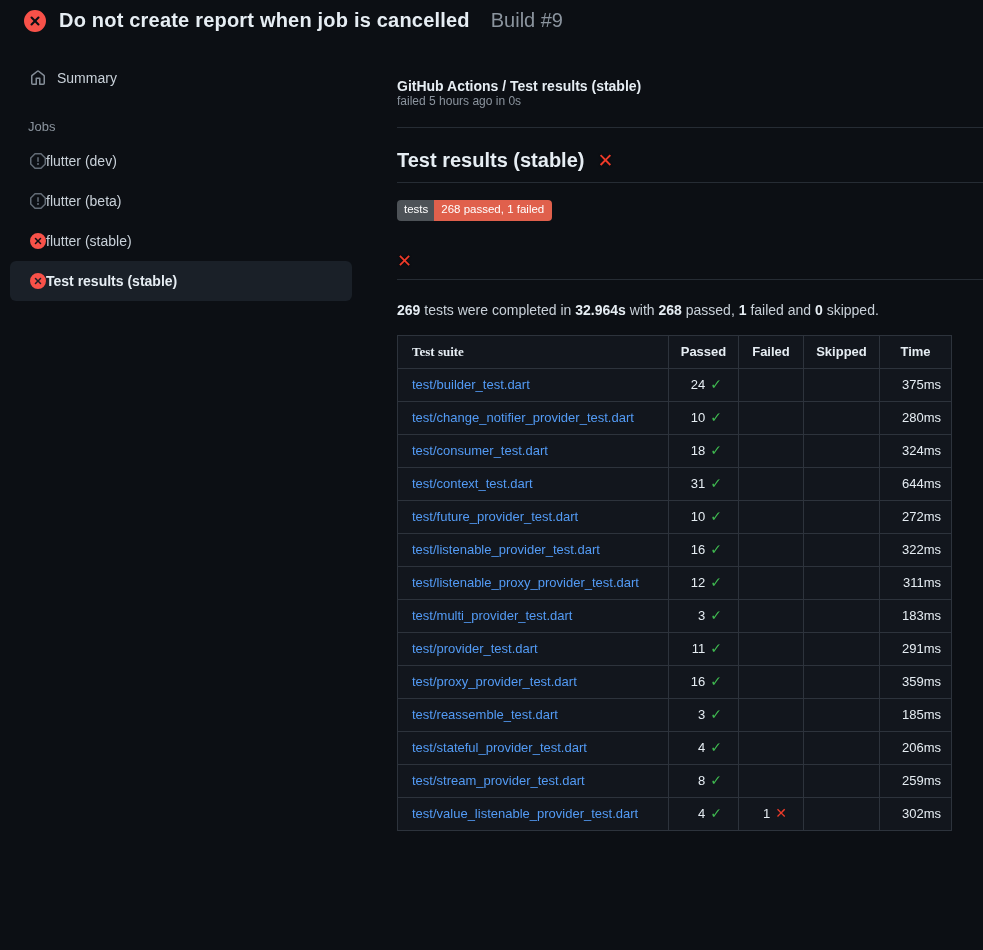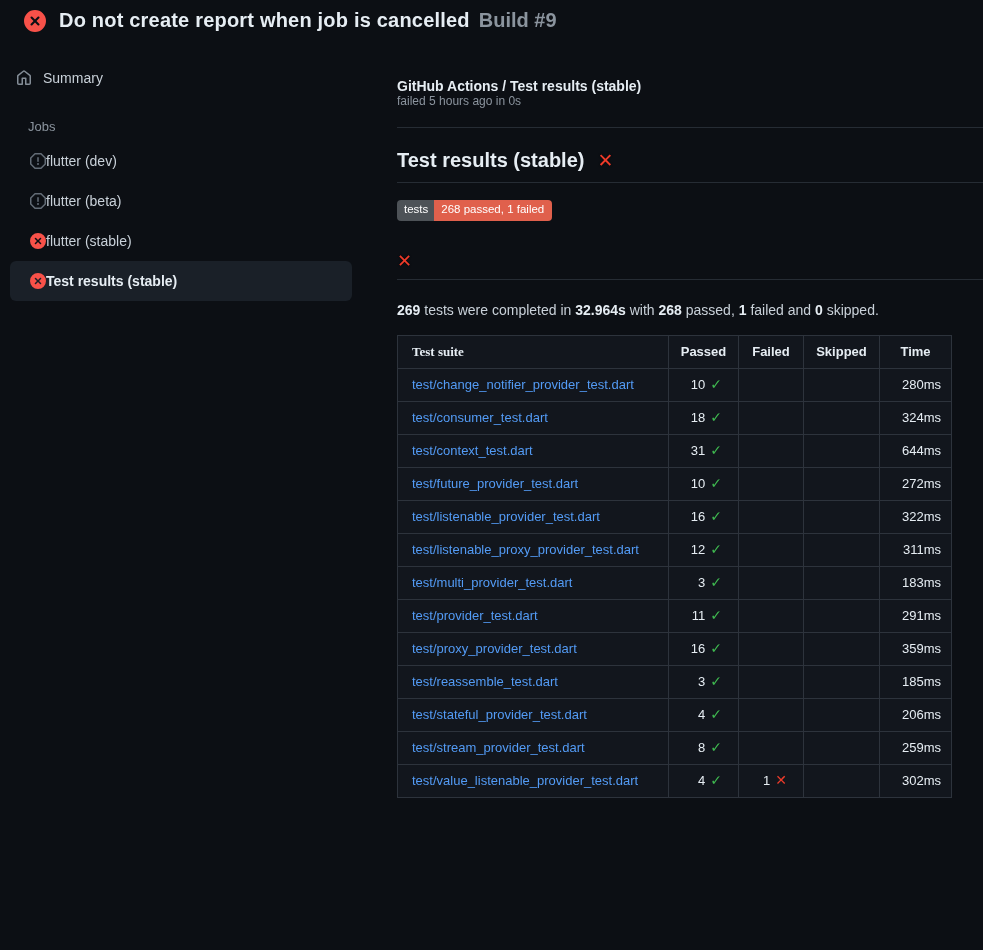--- a/index.html
+++ b/index.html
@@ -8,29 +8,29 @@
     background: var(--page_bg, #0c0f14);
     font-family: "Liberation Sans", "DejaVu Sans", sans-serif;
     color: var(--text, #c9d1d9);
   }
   .app { width:983px; height:950px; }
 
   
   .top-header { display:flex; align-items:flex-end; padding:9px 24px 10px 24px; }
   .top-header .hd-icon { width:22px; height:22px; flex:none; margin-right:13px; }
   .hd-title { font-size:20px; font-weight:700; color:var(--text_bright); letter-spacing:.2px; }
-  .hd-build { font-size:20px; font-weight:700; color:var(--text_muted); margin-left:9px; }
+  .hd-build { font-size:20px; font-weight:400; color:var(--text_muted); margin-left:21px; }
 
   
   .cols { display:flex; align-items:flex-start; }
   .sidebar { width:397px; flex:none; padding-top:16px; }
   .main { flex:1; padding-top:36px; min-width:0; }
 
   
-  .side-row { height:40px; display:flex; align-items:center; gap:11px; padding-left:16px; cursor:pointer; }
+  .side-row { height:40px; display:flex; align-items:center; gap:11px; padding-left:30px; cursor:pointer; }
   .side-row .svg-ic { width:16px; height:16px; flex:none; display:block; }
   .side-label { font-size:14px; color:var(--text); }
   .jobs-label { font-size:13px; color:var(--text_muted); margin:21px 0 7px 28px; }
   .job-item { height:40px; margin:0 45px 0 10px; border-radius:6px; display:flex; align-items:center; padding-left:20px; cursor:pointer; }
   .job-item .svg-ic { width:16px; height:16px; flex:none; display:block; }
   .job-item.selected { background:var(--selected_bg); }
   .job-item.selected .side-label { font-weight:700; color:var(--text_bright); }
 
   
   .crumb { font-size:14px; font-weight:700; color:var(--text_bright); }
@@ -151,20 +151,27 @@
           <tr>
             <th class="c-suite">Test suite</th>
             <th>Passed</th>
             <th>Failed</th>
             <th>Skipped</th>
             <th>Time</th>
           </tr>
         </thead>
         <tbody>
             <tr>
+              <td class="c-suite"><a href="#" class="suite-link">test/builder_test.dart</a></td>
+              <td class="c-num"><span>24</span><span class="mark ok">✓</span></td>
+              <td class="c-num"></td>
+              <td class="c-num"></td>
+              <td class="c-time">375ms</td>
+            </tr>
+            <tr>
               <td class="c-suite"><a href="#" class="suite-link">test/change_notifier_provider_test.dart</a></td>
               <td class="c-num"><span>10</span><span class="mark ok">✓</span></td>
               <td class="c-num"></td>
               <td class="c-num"></td>
               <td class="c-time">280ms</td>
             </tr>
             <tr>
               <td class="c-suite"><a href="#" class="suite-link">test/consumer_test.dart</a></td>
               <td class="c-num"><span>18</span><span class="mark ok">✓</span></td>
               <td class="c-num"></td>

